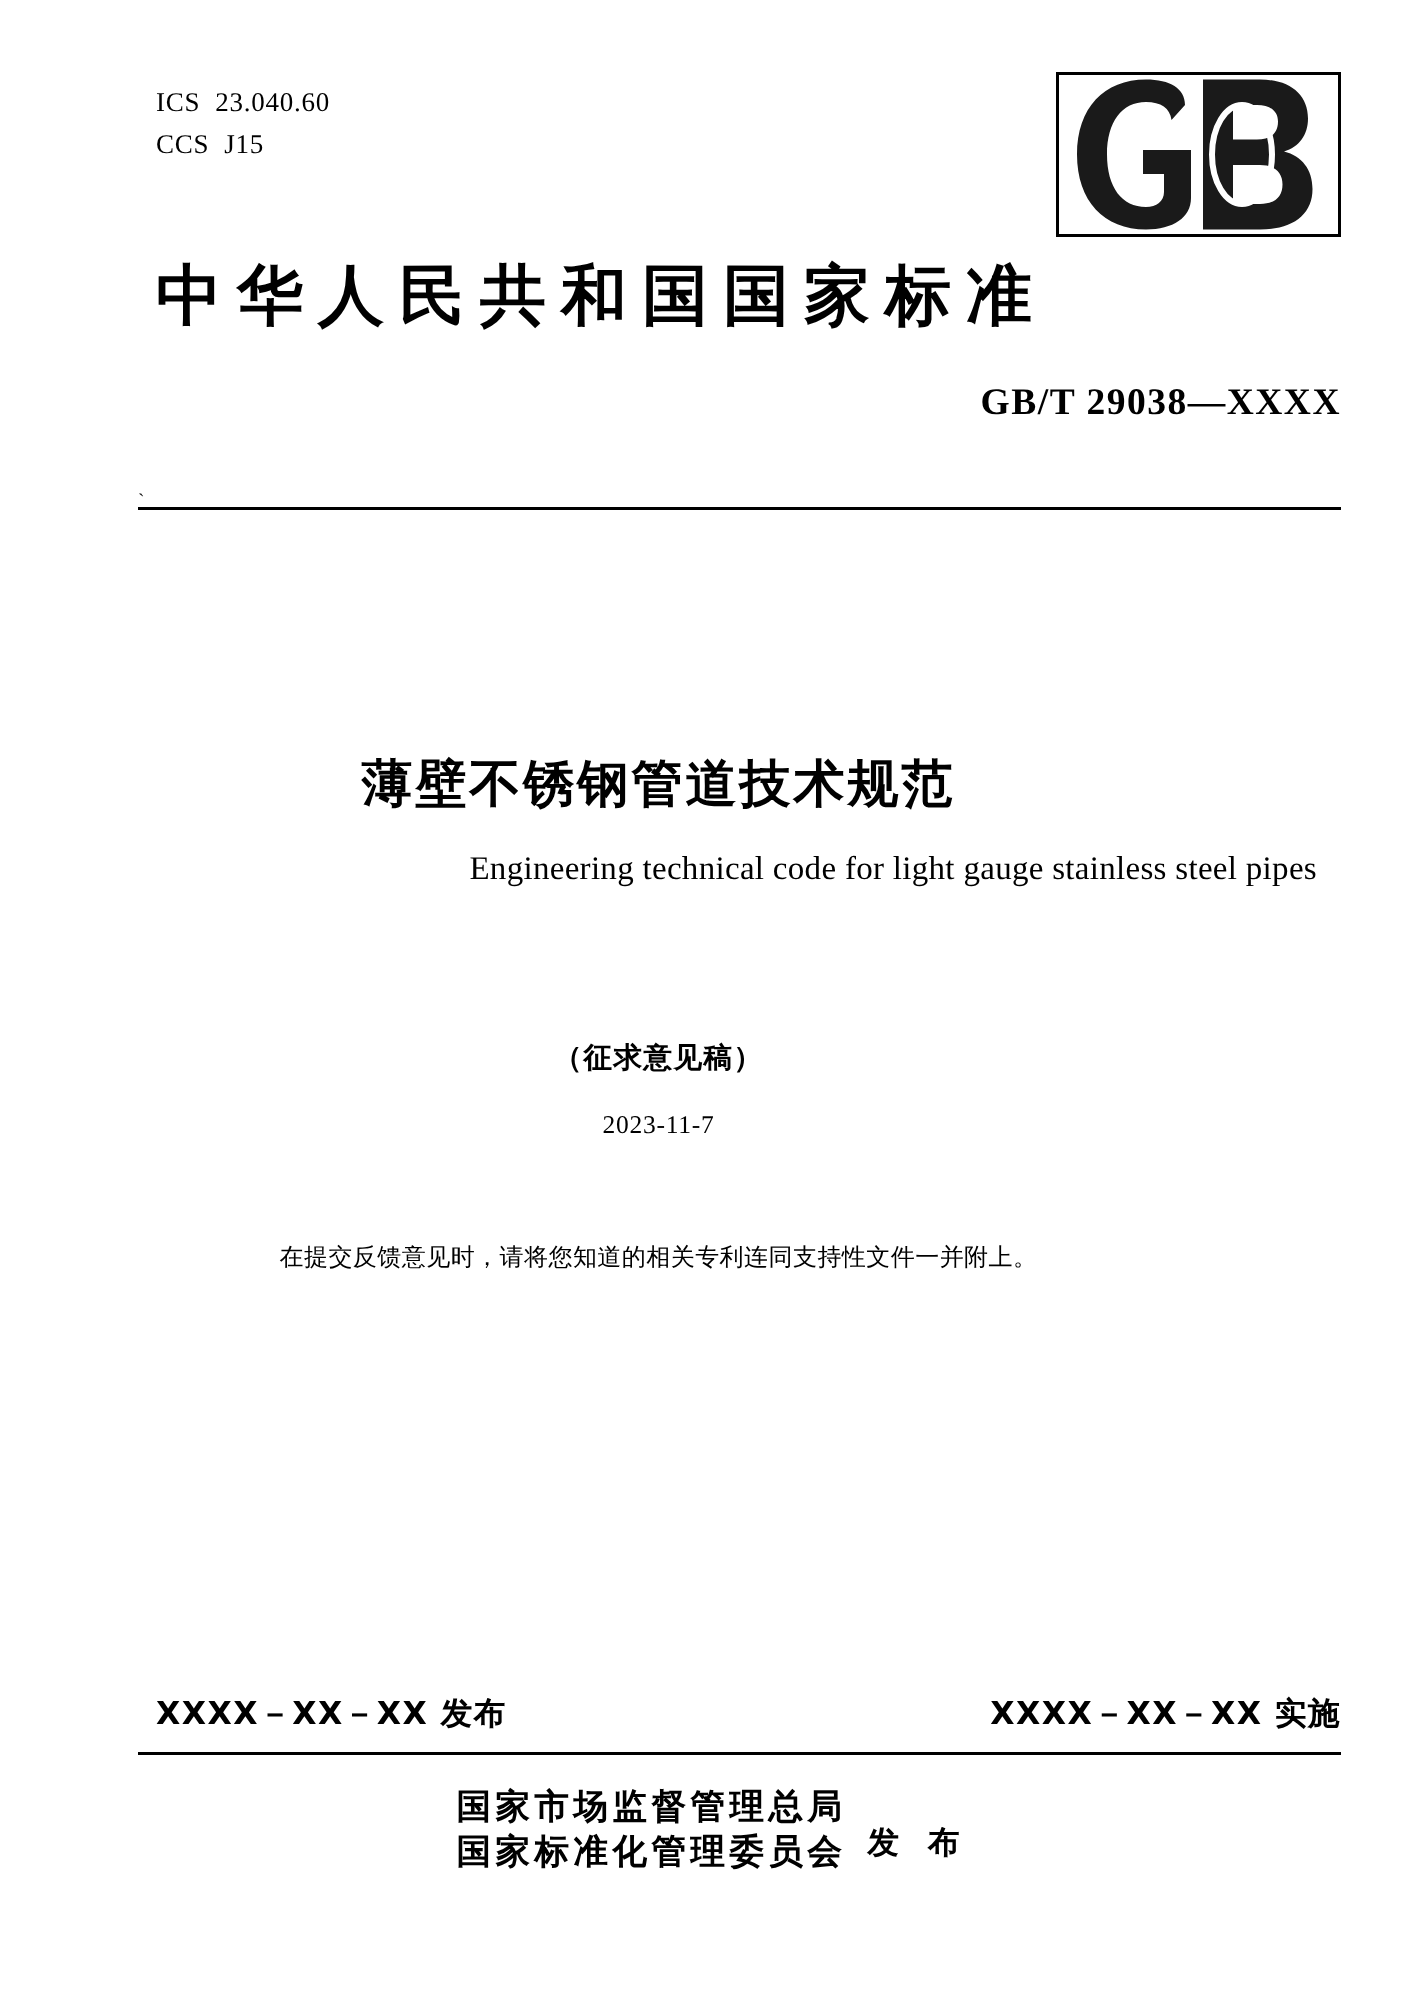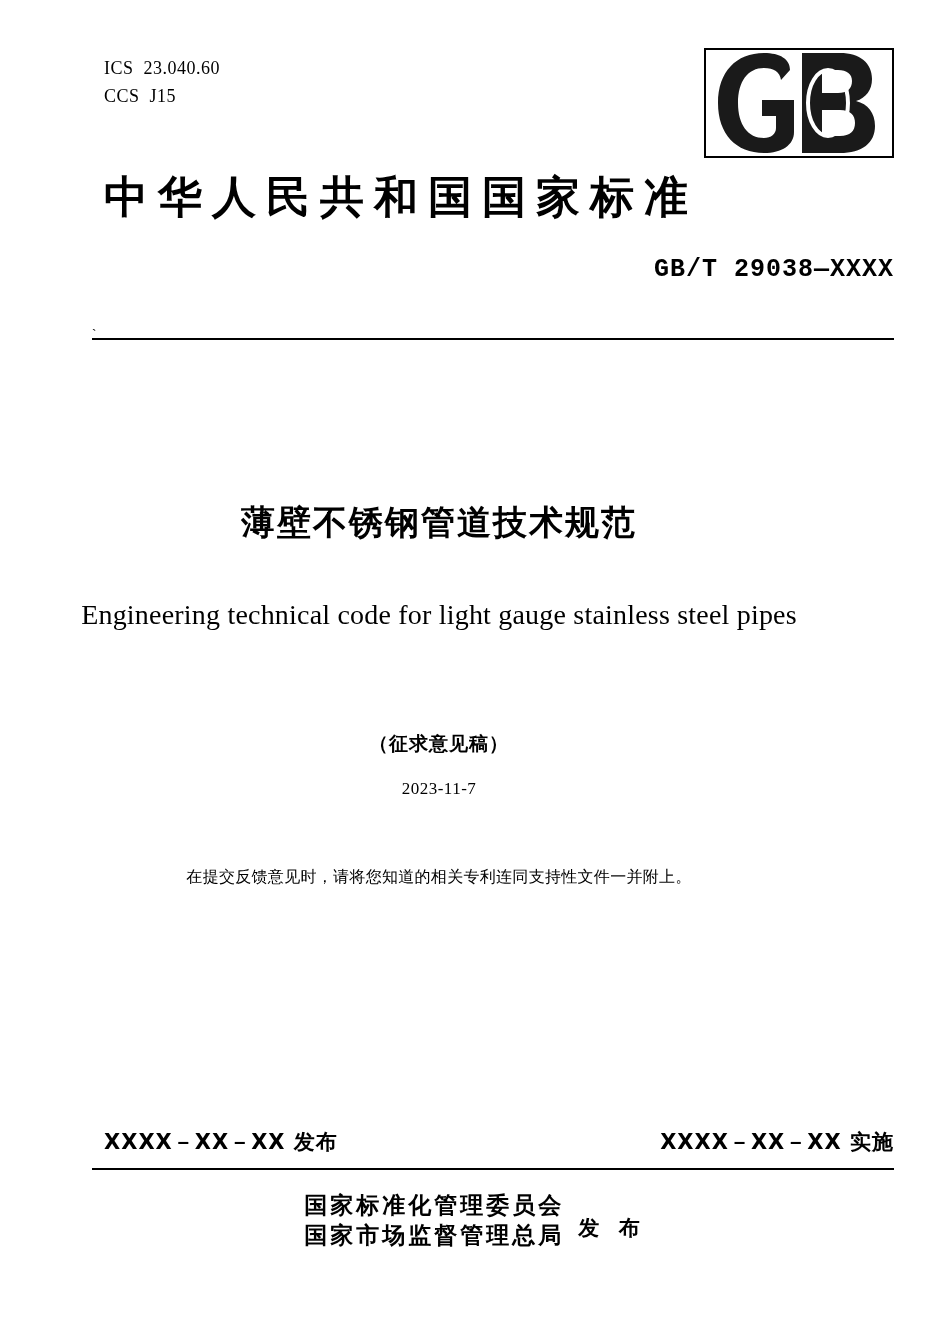--- a/index.html
+++ b/index.html
@@ -75,21 +75,21 @@
 
   
   .std-number {
     position: absolute;
     right: 56px;
     top: 255px;
     text-align: right;
     width: 500px;
   }
   .std-number .num {
-    font-family: Liberation Mono, monospace;
+    font-family: Liberation Serif, serif;
     font-weight: bold;
     font-size: 25px;
     letter-spacing: 1px;
   }
   .std-number .replaces {
     font-family: "DejaVu Sans", sans-serif;
     font-size: 17px;
     letter-spacing: 0.5px;
     margin-top: 6px;
   }
@@ -118,24 +118,25 @@
     width: 878px;
     text-align: center;
   }
   .cn-title {
     font-family: "DejaVu Sans", sans-serif;
     font-weight: bold;
     font-size: 34px;
     letter-spacing: 2px;
   }
   .en-title {
-    margin-top: 53px;
-    font-family: "Liberation Serif", serif;
-    font-size: 28px;
+    margin-top: 20px;
+    font-family: "Liberation Serif", serif;
+    font-size: 22px;
     letter-spacing: 0.2px;
+    text-align: right;
   }
   .draft-note {
     margin-top: 100px;
     font-family: "DejaVu Sans", sans-serif;
     font-size: 19px;
     letter-spacing: 1px;
     font-weight: bold;
   }
   .draft-date {
     margin-top: 22px;
@@ -241,19 +242,19 @@
 
   <div class="footer-dates">
     <div>XXXX－XX－XX 发布</div>
     <div>XXXX－XX－XX 实施</div>
   </div>
 
   <div class="footer-rule"></div>
 
   <div class="issuer">
     <div class="issuer-names">
+      <div>国家市场监督管理总局</div>
       <div>国家标准化管理委员会</div>
-      <div>国家市场监督管理总局</div>
     </div>
     <div class="issuer-verb">发 布</div>
   </div>
 
 </div>
 
 </body></html>

